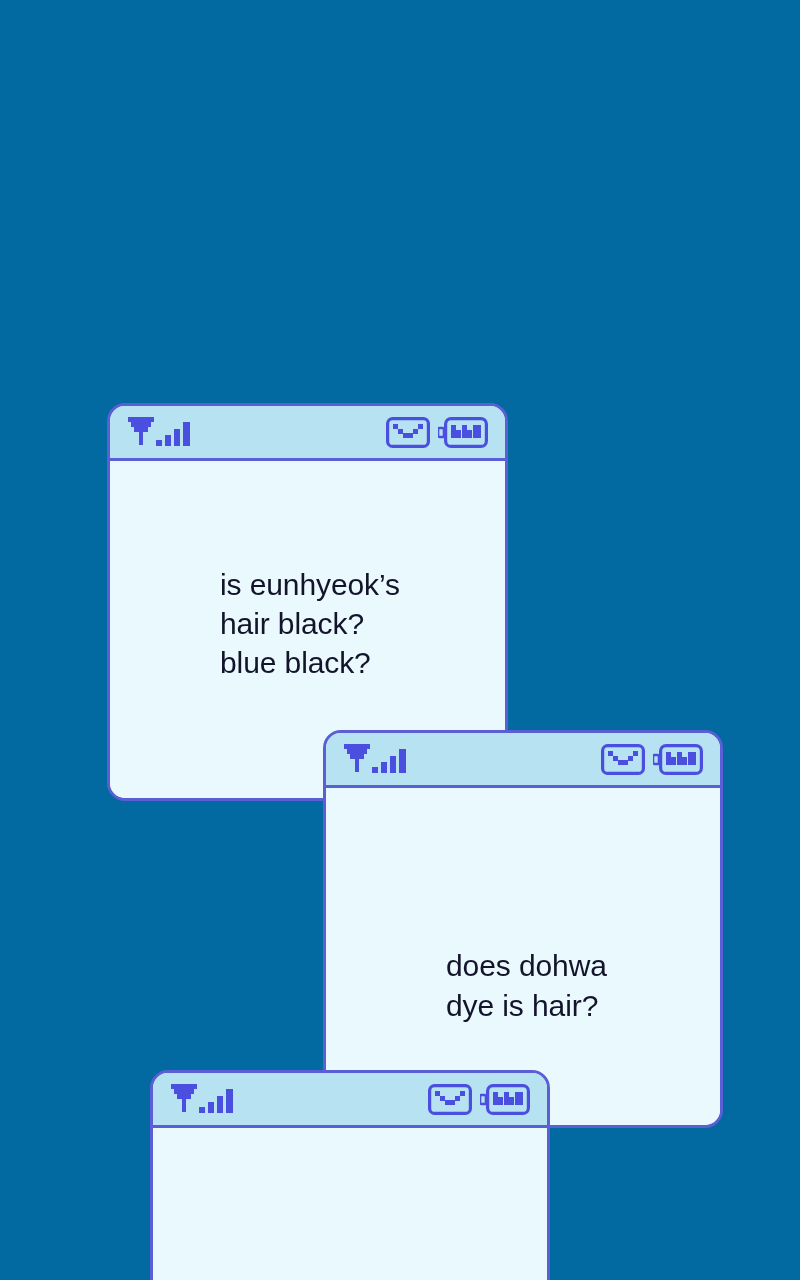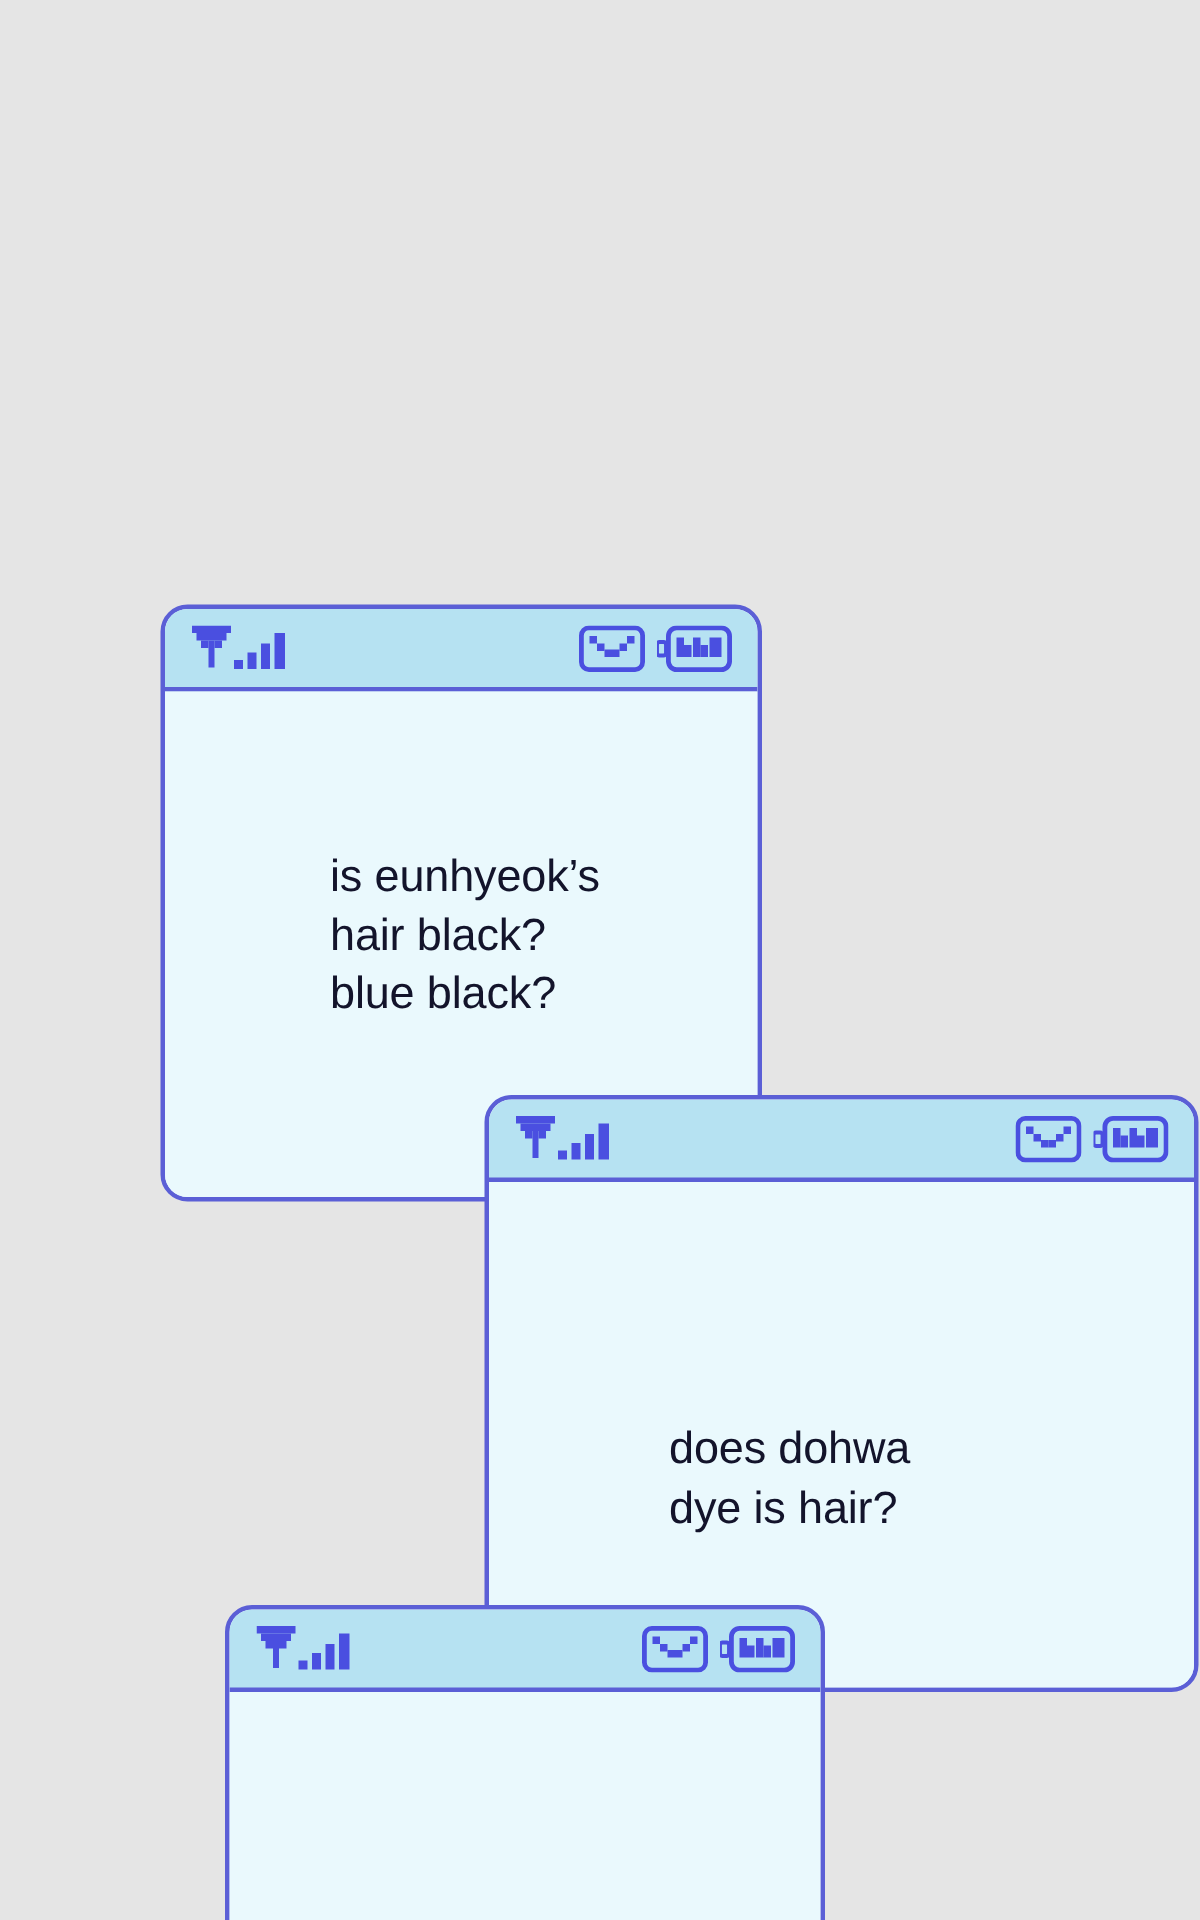--- a/index.html
+++ b/index.html
@@ -13,21 +13,21 @@
     position: relative;
     overflow: hidden;
     font-family: "Liberation Sans", sans-serif;
   }
 
   #stage {
     position: absolute;
     inset: 0;
     width: 800px;
     height: 1280px;
-    background: #e5e5e5;
+    background: #0369a1;
   }
 
   
   .card {
     position: absolute;
     box-sizing: border-box;
     border: 3px solid #5b5fd6;
     border-radius: 18px;
     background: #eaf9fd;
     overflow: hidden;
@@ -83,21 +83,21 @@
     z-index: 1;
   }
   #card-1 .card-text {
     padding-left: 110px;
     margin-top: -12px;
   }
 
   #card-2 {
     left: 323px;
     top: 730px;
-    width: 476px;
+    width: 400px;
     height: 398px;
     z-index: 2;
   }
   #card-2 .card-text {
     padding-left: 120px;
     margin-top: 58px;
   }
 
   #card-3 {
     left: 150px;

